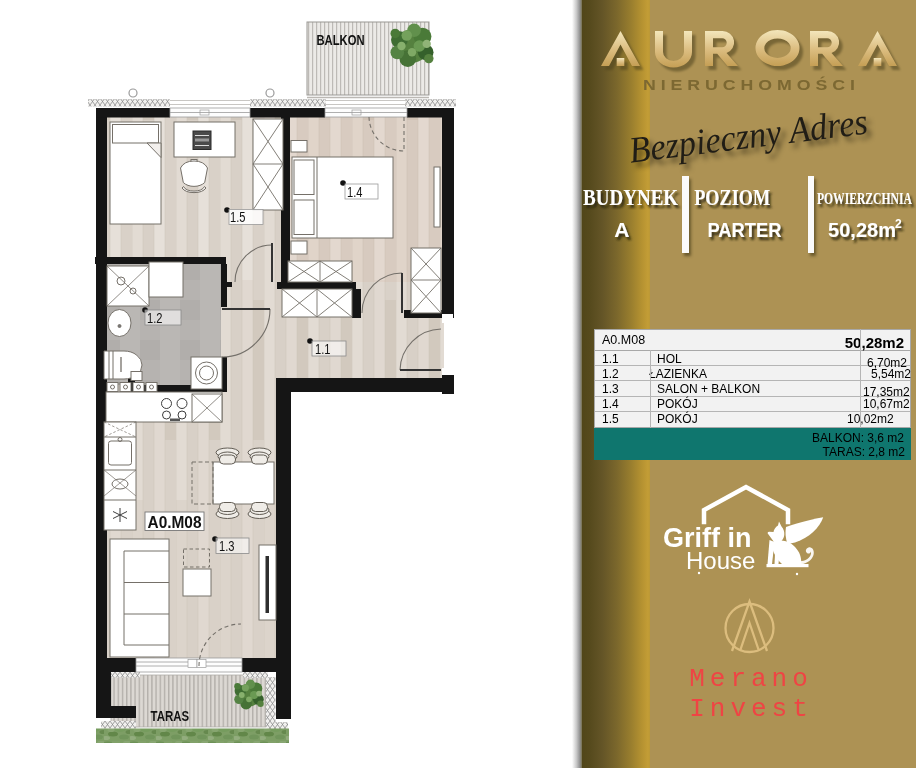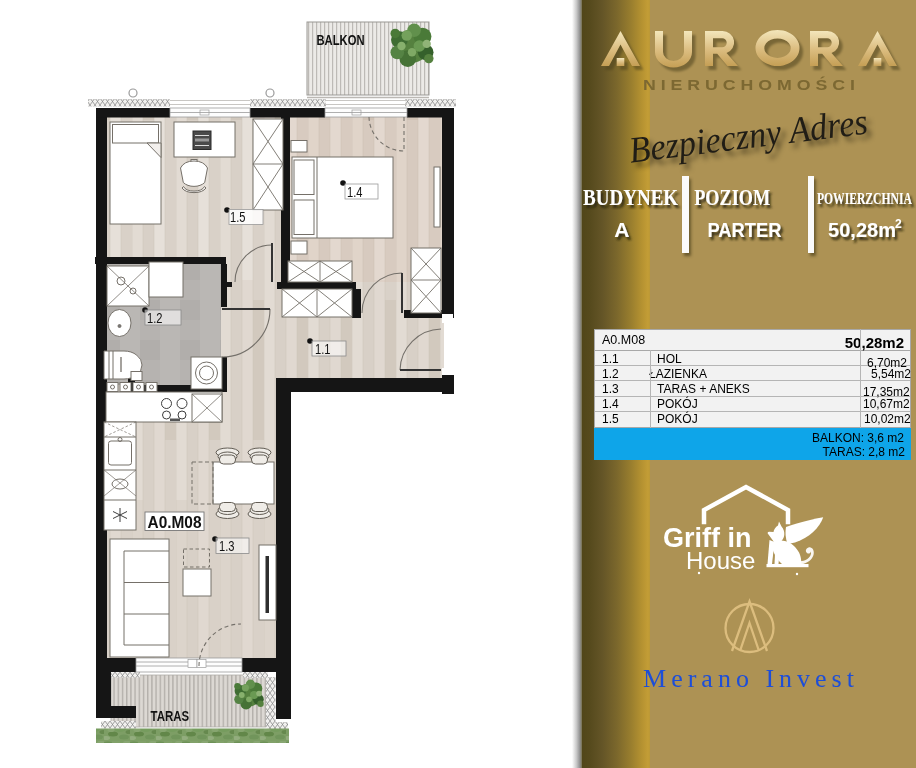--- a/index.html
+++ b/index.html
@@ -431,39 +431,39 @@
         <span style="position:absolute;left:62px;top:0.5px">HOL</span>
         <span style="position:absolute;left:272px;top:5px">6,70m2</span>
       </div>
     <div style="height:15.2px;box-sizing:border-box;border-bottom:1px solid #b5b5b5;position:relative;font-size:12px">
         <span style="position:absolute;left:7px;top:0.5px">1.2</span>
         <span style="position:absolute;left:54px;top:0.5px">ŁAZIENKA</span>
         <span style="position:absolute;left:276px;top:0.5px">5,54m2</span>
       </div>
     <div style="height:15.2px;box-sizing:border-box;border-bottom:1px solid #b5b5b5;position:relative;font-size:12px">
         <span style="position:absolute;left:7px;top:0.5px">1.3</span>
-        <span style="position:absolute;left:62px;top:0.5px">TARAS + ANEKS</span>
+        <span style="position:absolute;left:62px;top:0.5px">SALON + BALKON</span>
         <span style="position:absolute;left:268px;top:4px">17,35m2</span>
       </div>
     <div style="height:15.2px;box-sizing:border-box;border-bottom:1px solid #b5b5b5;position:relative;font-size:12px">
         <span style="position:absolute;left:7px;top:0.5px">1.4</span>
         <span style="position:absolute;left:62px;top:0.5px">POKÓJ</span>
         <span style="position:absolute;left:268px;top:0.5px">10,67m2</span>
       </div>
     <div style="height:15.2px;position:relative;font-size:12px">
         <span style="position:absolute;left:7px;top:0.5px">1.5</span>
         <span style="position:absolute;left:62px;top:0.5px">POKÓJ</span>
-        <span style="position:absolute;left:269px;top:0.5px">10,02m2</span>
+        <span style="position:absolute;left:252px;top:0.5px">10,02m2</span>
       </div>
   </div>
 
   <div style="position:absolute;left:56px;top:21px;width:1px;height:78px;background:#b5b5b5"></div>
   <div style="position:absolute;left:266px;top:0;width:1px;height:99px;background:#b5b5b5"></div>
 
-  <div style="height:32px;background:#0ea5e9;position:relative;font-size:12px">
+  <div style="height:32px;background:#0f766e;position:relative;font-size:12px">
     <span style="position:absolute;right:7px;top:3px">BALKON: 3,6 m2</span>
     <span style="position:absolute;right:6px;top:17px">TARAS: 2,8 m2</span>
   </div>
 </div>
 
 <svg class="abs" style="left:655px;top:478px" width="185" height="100" viewBox="0 0 185 100">
 
 <g stroke="#ffffff" stroke-width="4.5" fill="none" stroke-linecap="square">
 <path d="M49,44 L49,32 L91,9 L133,32 L133,44"></path>
 </g>
@@ -486,13 +486,13 @@
 </svg>
 
 <svg class="abs" style="left:690px;top:592px" width="130" height="70" viewBox="0 0 130 70">
 <g stroke="#dcbd7e" stroke-width="2.3" fill="none">
 <circle cx="59.5" cy="36" r="24"></circle>
 <path d="M42,59 L59.5,9.5 L77,59"></path>
 <path d="M50,59 L59.5,31 L69,59"></path>
 </g>
 </svg>
 
-<div class="abs" style="left:636px;top:664px;width:230px;text-align:center;font-family:Liberation Serif, serif;font-size:26px;letter-spacing:5px;color:#1d4ed8">Merano Invest</div>
+<div class="abs" style="left:636px;top:664px;width:230px;text-align:center;font-family:Liberation Mono, monospace;font-size:26px;letter-spacing:5px;color:#ef4444">Merano Invest</div>
 
 </body></html>

